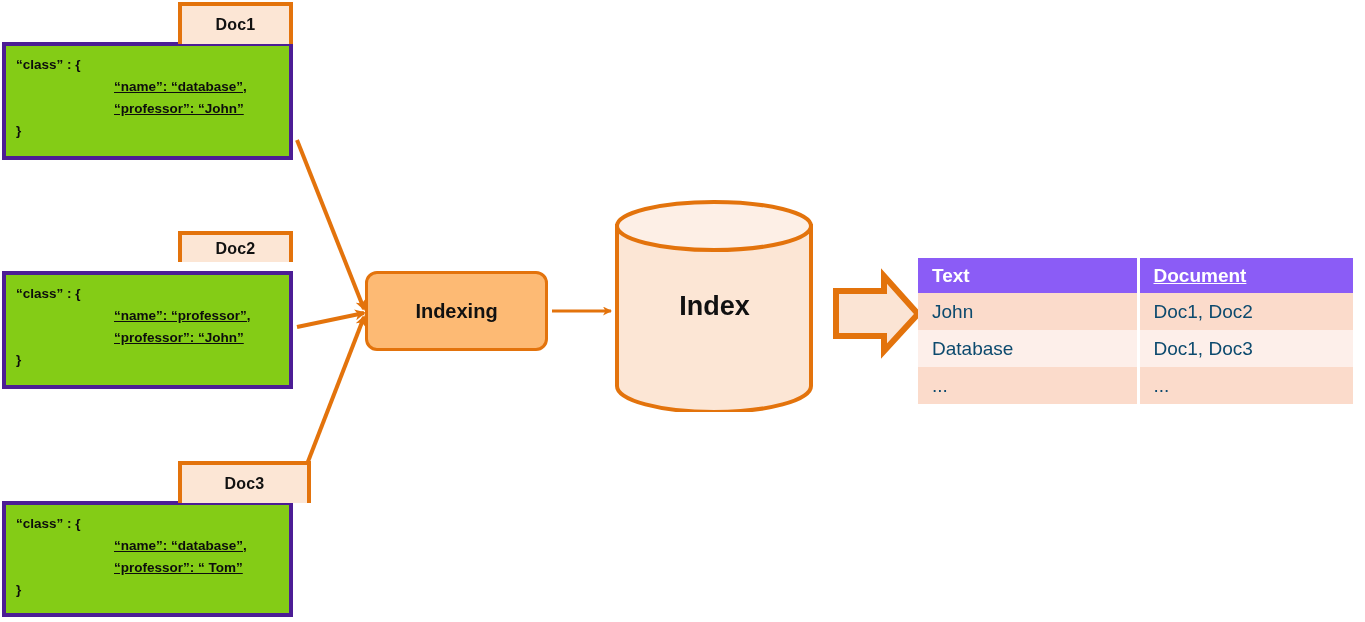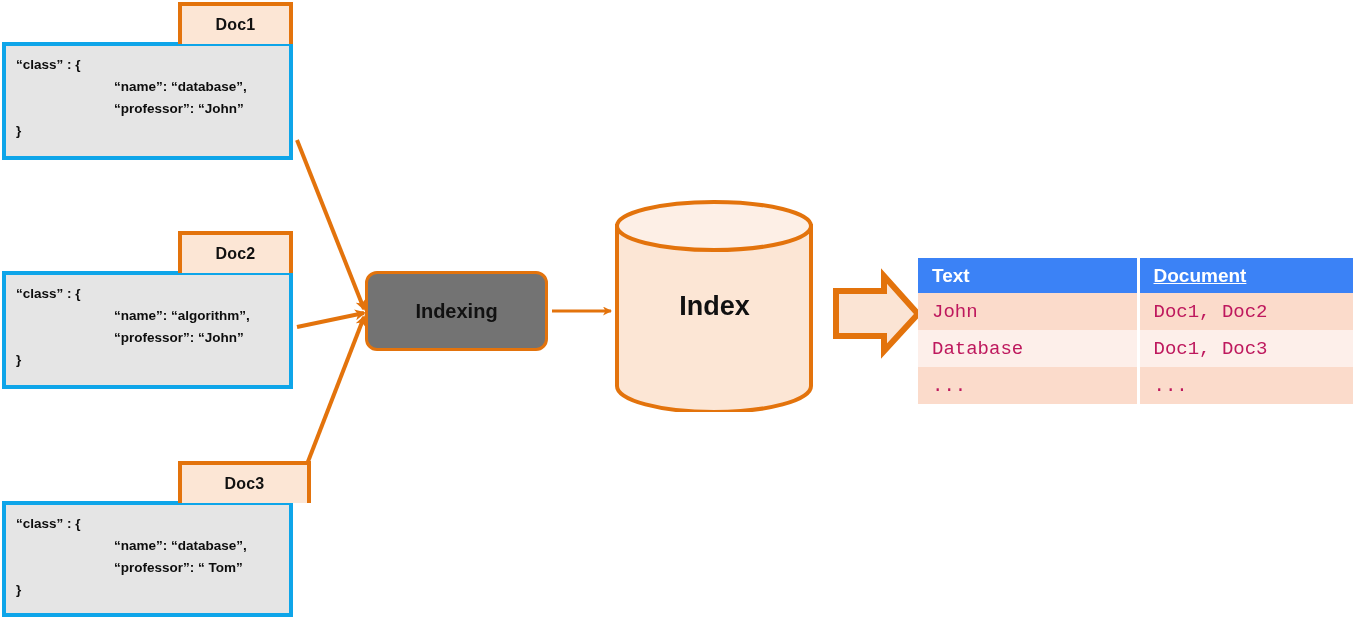--- a/index.html
+++ b/index.html
@@ -45,47 +45,48 @@
   }
   .doc-tab-label {
     font-size: 16px;
     font-weight: bold;
     color: #111111;
     letter-spacing: 0.2px;
   }
   .doc-body {
     position: absolute;
     box-sizing: border-box;
-    background: #e5e5e5;
-    border: 4px solid #0ea5e9;
+    background: #84cc16;
+    border: 4px solid #4c1d95;
     z-index: 1;
   }
   .doc-text {
     position: absolute;
     left: 10px;
     top: 8px;
     right: 8px;
     font-size: 13.5px;
     font-weight: bold;
     color: #0d0d0d;
     line-height: 22px;
     white-space: nowrap;
   }
   .doc-line-indent {
     padding-left: 98px;
+    text-decoration: underline;
   }
   
   #indexing-box {
     position: absolute;
     left: 365px;
     top: 271px;
     width: 183px;
     height: 80px;
     box-sizing: border-box;
-    background: #737373;
+    background: #fdba74;
     border: 3px solid #E3730C;
     border-radius: 12px;
     display: flex;
     align-items: center;
     justify-content: center;
     z-index: 3;
   }
   #indexing-box .lbl {
     font-size: 20px;
     font-weight: bold;
@@ -122,32 +123,31 @@
     border-collapse: collapse;
     table-layout: fixed;
   }
   #results-table th, #results-table td {
     padding: 0 14px;
     text-align: left;
     font-size: 19px;
     border: none;
   }
   #results-table th {
-    background: #3b82f6;
+    background: #8b5cf6;
     color: #ffffff;
     font-weight: bold;
     height: 35px;
     border-right: 3px solid #ffffff;
   }
   #results-table th:last-child { border-right: none; text-decoration: underline; }
   #results-table td {
-    color: #be185d;
+    color: #0c4a6e;
     height: 37px;
     border-right: 3px solid #ffffff;
-    font-family: Liberation Mono, monospace;
   }
   #results-table td:last-child { border-right: none; }
   #results-table tr.row-a td { background: #FBDBCB; }
   #results-table tr.row-b td { background: #FDEFEA; }
   #results-table col.col-text { width: 220px; }
 </style>
 </head>
 <body>
 
 <div id="stage">
@@ -181,27 +181,27 @@
       <div class="doc-text">
         <div>“class” : {</div>
         <div class="doc-line-indent">“name”: “database”,</div>
         <div class="doc-line-indent">“professor”: “John”</div>
         <div>}</div>
       </div>
     </div>
   </div>
 
   <div class="doc-card">
-    <div class="doc-tab" style="left:178px; top:231px; width:115px; height:42px;">
+    <div class="doc-tab" style="left:178px; top:231px; width:115px; height:31px;">
       <span class="doc-tab-label">Doc2</span>
     </div>
     <div class="doc-body" style="left:2px; top:271px; width:291px; height:118px;">
       <div class="doc-text">
         <div>“class” : {</div>
-        <div class="doc-line-indent">“name”: “algorithm”,</div>
+        <div class="doc-line-indent">“name”: “professor”,</div>
         <div class="doc-line-indent">“professor”: “John”</div>
         <div>}</div>
       </div>
     </div>
   </div>
 
   <div class="doc-card">
     <div class="doc-tab" style="left:178px; top:461px; width:133px; height:42px;">
       <span class="doc-tab-label">Doc3</span>
     </div>

